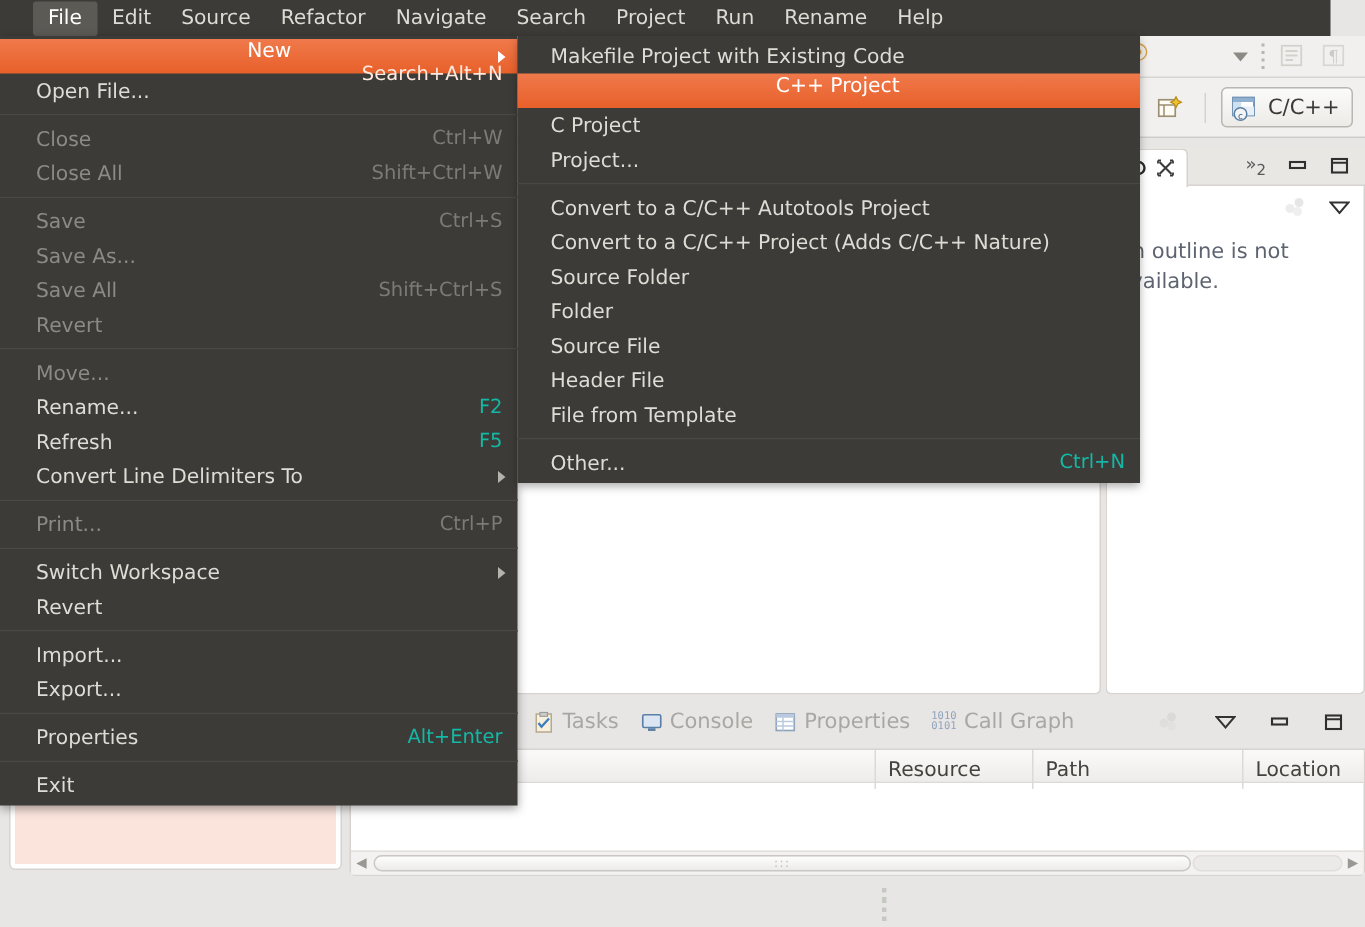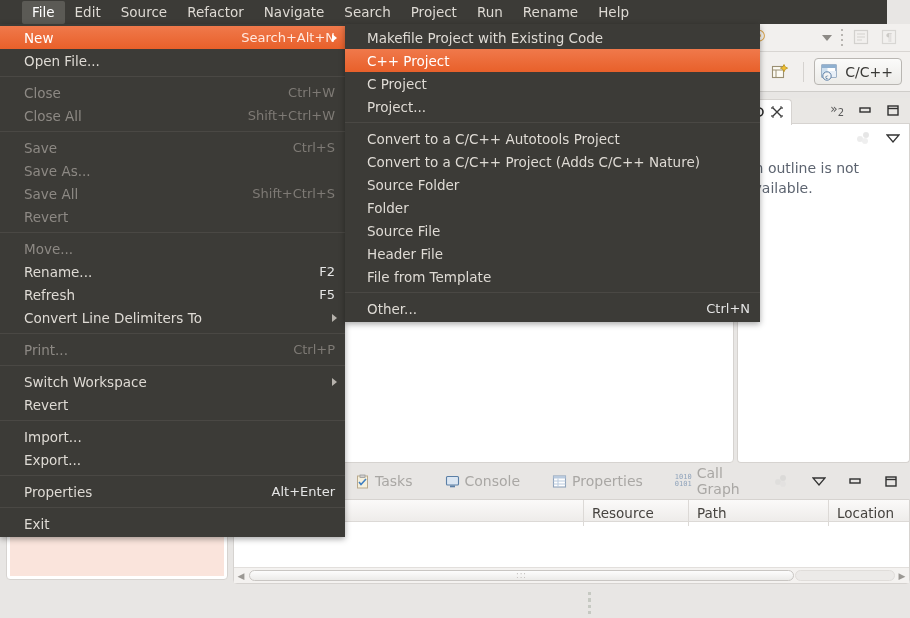--- a/index.html
+++ b/index.html
@@ -85,21 +85,21 @@
     background:#ffffff; border:1px solid #d6d3d0; border-radius:0 0 4px 4px;
   }
   .left-panel{
     position:absolute; left:0px; top:98px; width:228px; height:365px;
     background:#ffffff; border:1px solid #d6d3d0;
   }
 
   
   .bottom-tabbar{
     position:absolute; left:345px; top:463px; width:565px; height:36px;
-    display:flex; align-items:center; gap:32px; padding-left:10px;
+    display:flex; align-items:center; gap:14px; padding-left:10px;
     background:#e8e6e4;
   }
   .btab{ display:flex; align-items:center; gap:5px; color:#a9a7a4; font-size:14px; }
   .bottom-tools{ margin-left:auto; display:flex; align-items:center; gap:22px; padding-right:14px; }
 
   .problems-view{
     position:absolute; left:233px; top:499px; width:677px; height:85px;
     background:#ffffff; border:1px solid #d6d3d0; border-radius:0 0 4px 4px;
   }
   .table-head{
@@ -142,24 +142,24 @@
     position:absolute; background:#3c3b37; color:#dfdbd5;
     box-shadow:0 2px 6px rgba(0,0,0,.35); padding:2px 0;
   }
   #file-menu{ left:0; top:24px; width:345px; }
   #new-menu{ left:345px; top:24px; width:415px; }
 
   .mi{
     position:relative; height:23px; display:flex; align-items:center;
     padding:0 10px 0 24px; font-size:13.5px; white-space:nowrap;
   }
-  .mi .accel{ margin-left:auto; color:#e5e5e5; font-size:13px; padding-left:24px; }
+  .mi .accel{ margin-left:auto; color:#14b8a6; font-size:13px; padding-left:24px; }
   .mi.disabled{ color:#8d8984;text-align:center; }
   .mi.disabled .accel{ color:#7e7a75; }
-  .mi.hl{ background:linear-gradient(#f0794b,#e8602a); color:#ffffff; }
+  .mi.hl{ background:linear-gradient(#f0794b,#e8602a); color:#ffffff;flex-direction:column; }
   .mi.hl .accel{ color:#ffe9df; }
   .mi .arrow{
     position:absolute; right:8px; top:50%; margin-top:-4px;
     width:0;height:0;border-top:4px solid transparent;border-bottom:4px solid transparent;
     border-left:5px solid #b6b2ac;
   }
   .mi.hl .arrow{ border-left-color:#ffffff; }
   .msep{ height:1px; background:#2e2d2a; border-bottom:1px solid #4a4844; margin:4px 0; }
   #new-menu .mi{ padding-left:22px; }
 

